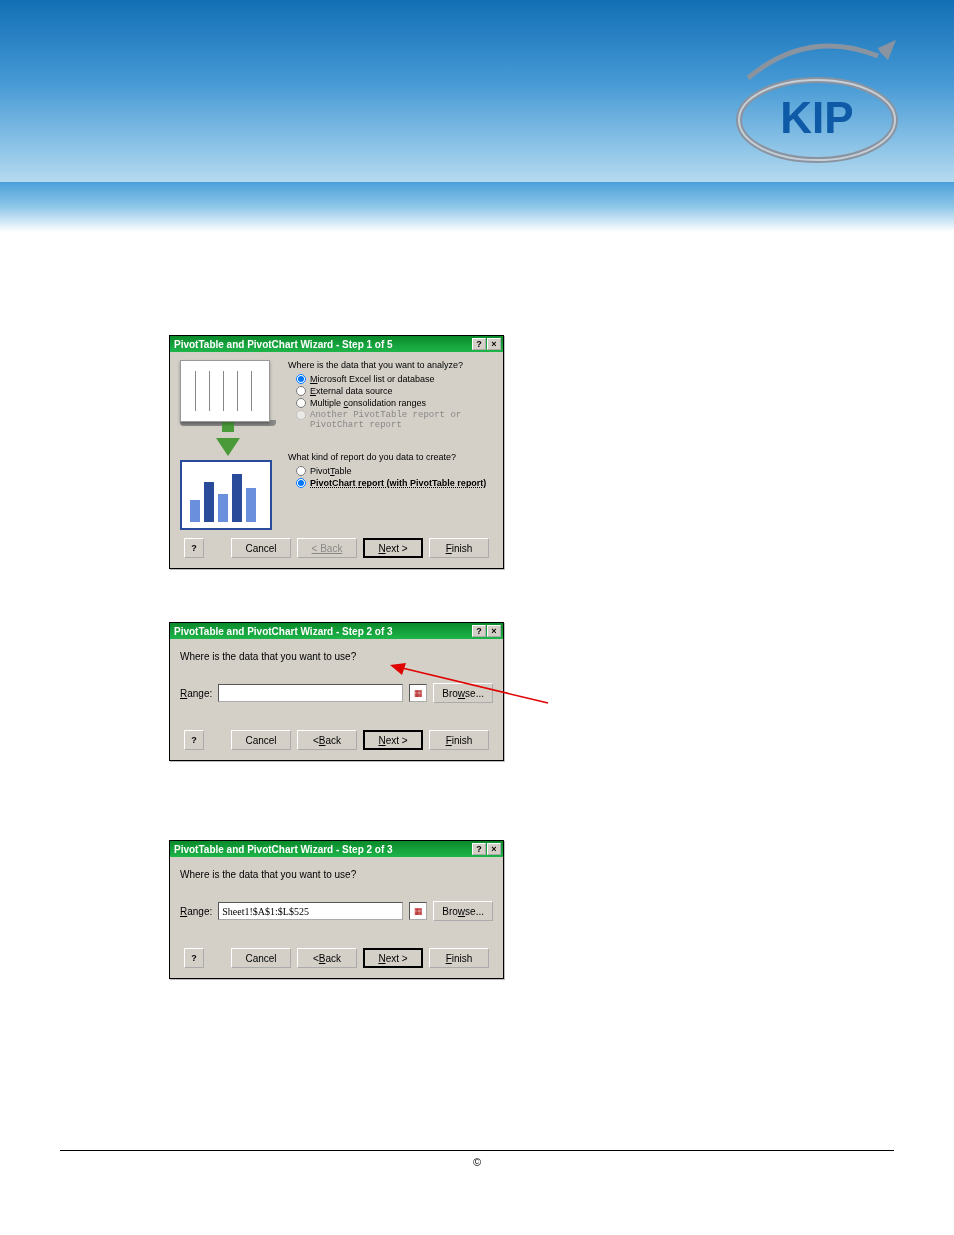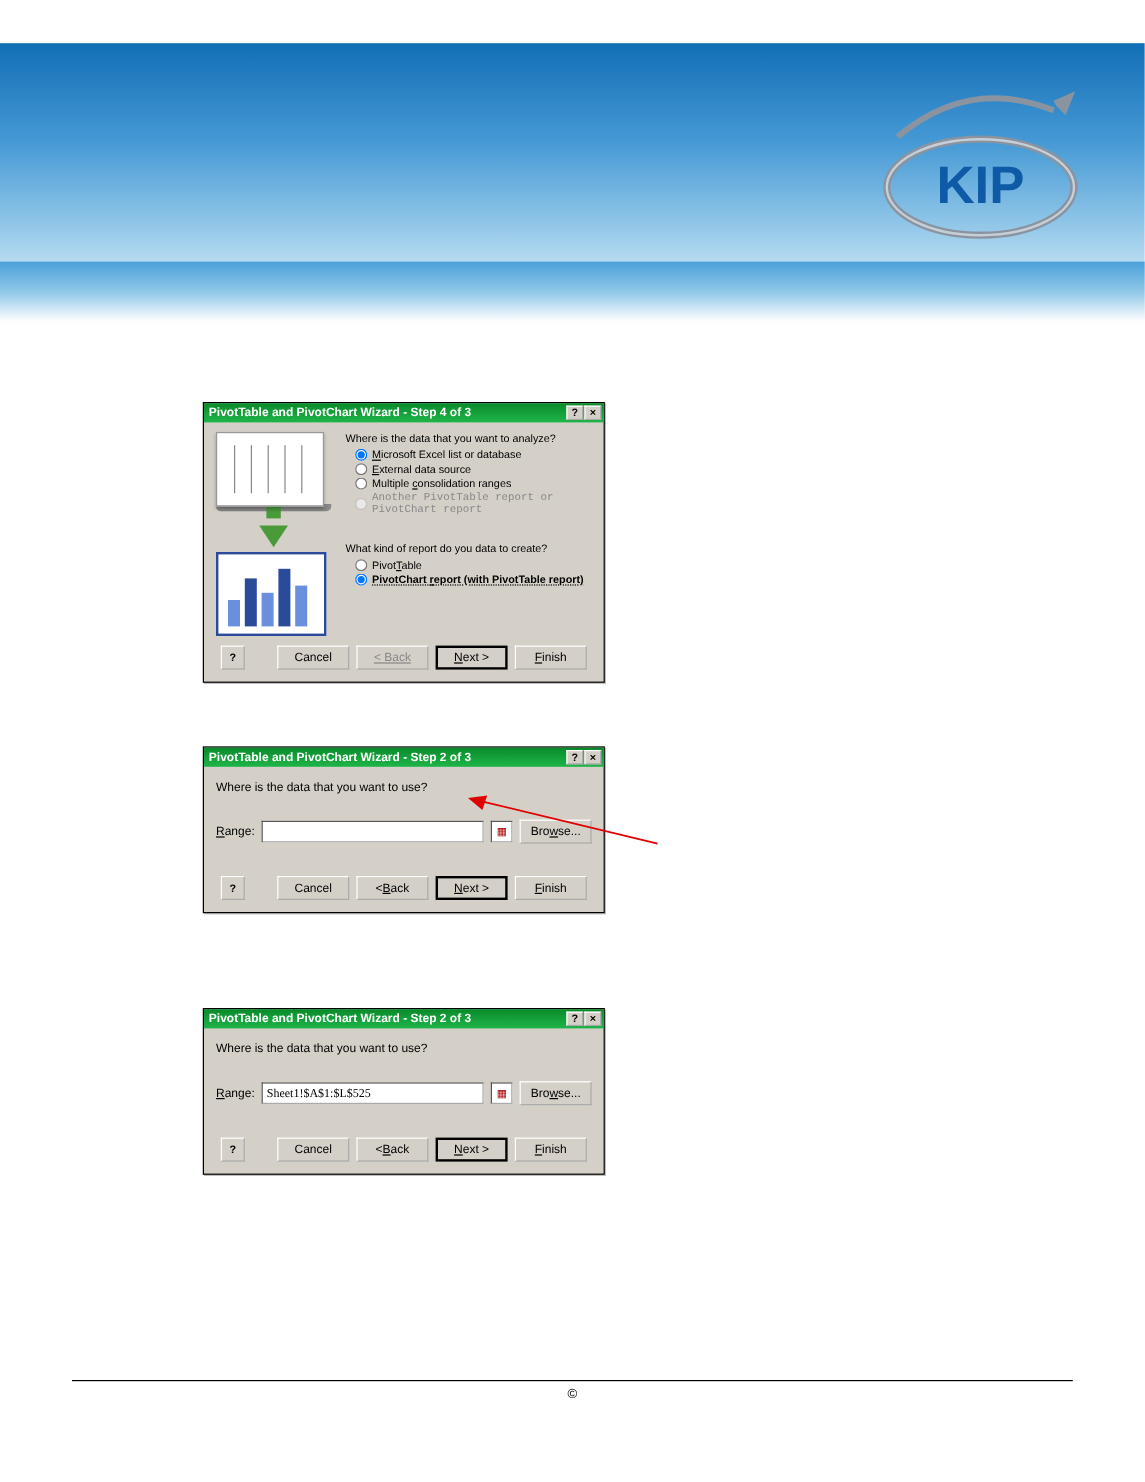--- a/index.html
+++ b/index.html
@@ -9,21 +9,20 @@
     background: #fff;
     font-family: Arial, sans-serif;
     position: relative;
     overflow: hidden;
   }
   .header-band {
     width: 100%;
     height: 234px;
     background: linear-gradient(to bottom, #136fb5 0%, #4599d5 35%, #92c7e8 65%, #d9edf8 90%, #ffffff 100%);
     position: relative;
-    margin-top: 36px;
   }
   .header-band::after {
     content: "";
     position: absolute;
     left: 0; right: 0;
     top: 182px;
     height: 50px;
     background: linear-gradient(to bottom, #4ba0da 0%, #8fc7e8 50%, #ffffff 100%);
   }
   .logo {
@@ -112,21 +111,21 @@
   .field-group {
     margin-left: 108px;
     font-size: 9px;
     color: #000;
   }
   .legend {
     font-size: 9px;
     margin-bottom: 4px;
   }
   .radio-row {
-    display: flex; align-items: center; gap: 4px;
+    display: flex; align-items: flex-start; gap: 4px;
     margin: 2px 0 2px 8px;
     font-size: 9px;
   }
   .radio-row input { width: 10px; height: 10px; }
   .radio-row label.disabled { color: #888; font-family: Liberation Mono, monospace; }
   .underline { text-decoration: underline; }
   .btn-row {
     clear: both;
     display: flex;
     justify-content: flex-end;
@@ -206,21 +205,21 @@
       <polygon points="150,10 168,2 160,22 152,14" fill="#8a94a0"></polygon>
       <text x="89" y="95" text-anchor="middle" font-family="Arial Black, Arial" font-size="44" font-weight="900" fill="#0e5aa6">KIP</text>
     </svg>
   </div>
 </div>
 
 <div class="content">
 
   <div class="dialog" style="left:169px; top:75px; width:335px;">
     <div class="titlebar">
-      <span>PivotTable and PivotChart Wizard - Step 4 of 3</span>
+      <span>PivotTable and PivotChart Wizard - Step 1 of 5</span>
       <span class="ctls">
         <span class="ctl">?</span>
         <span class="ctl">×</span>
       </span>
     </div>
     <div class="dlg-body">
       <div class="illus">
         <div class="sheet">
           <div class="col" style="left:14px"></div>
             <div class="col" style="left:28px"></div>

